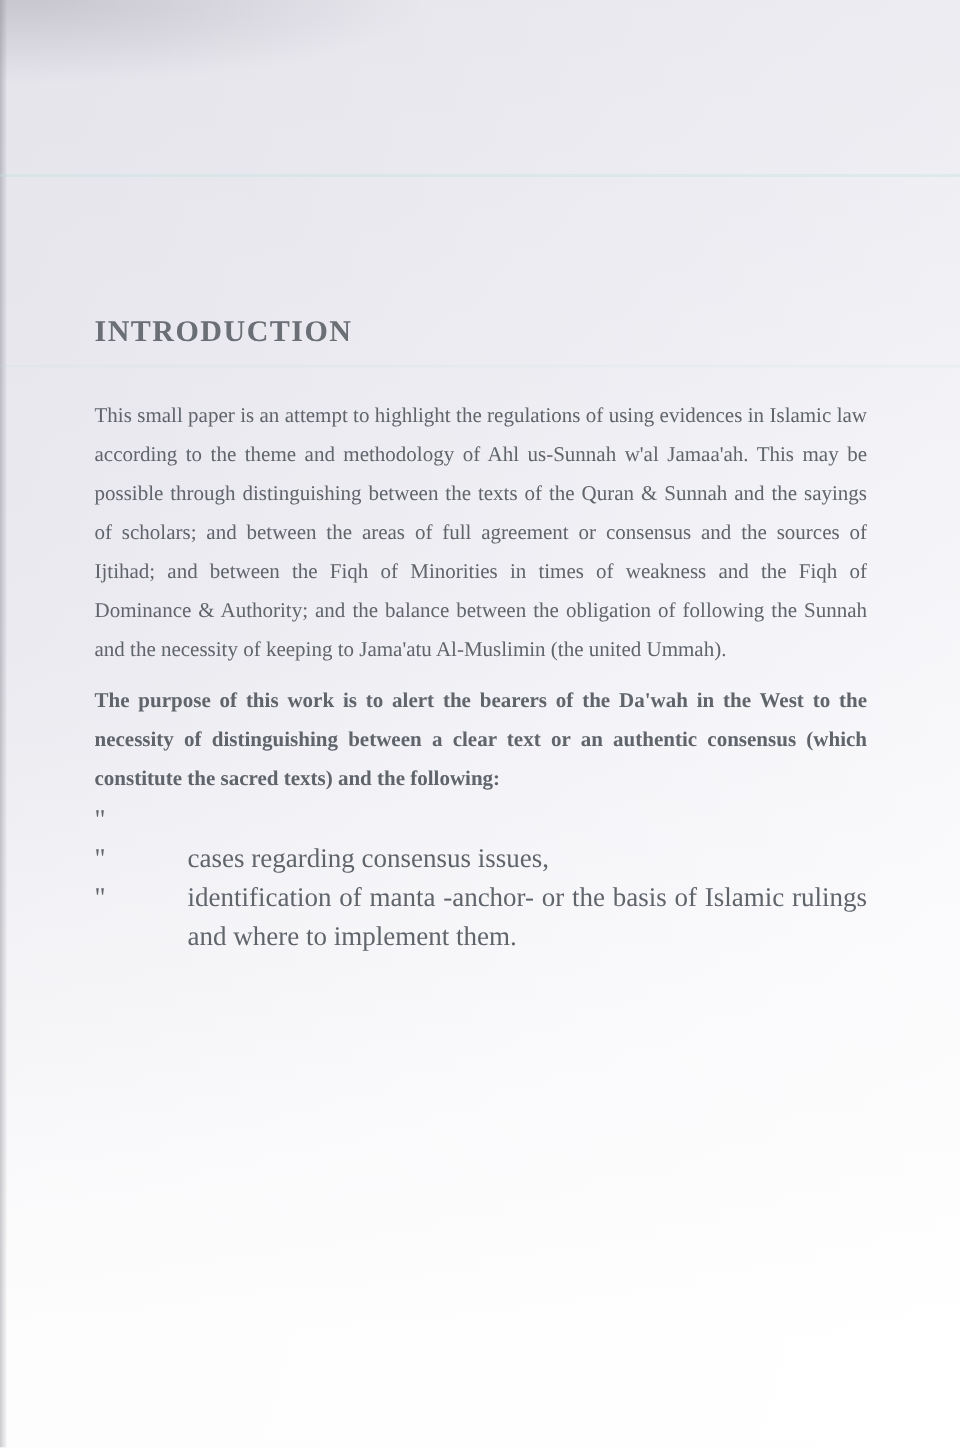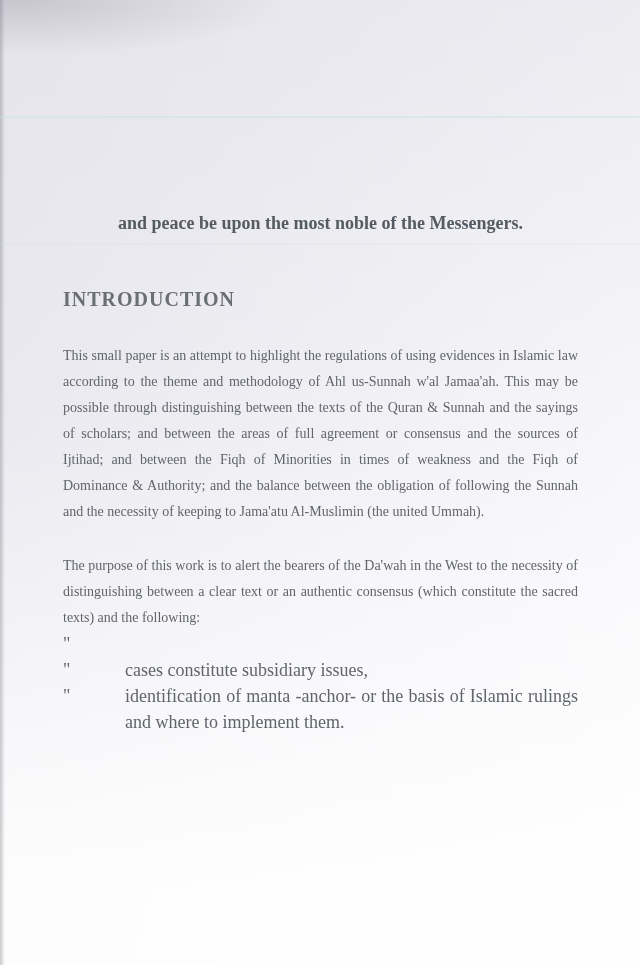--- a/index.html
+++ b/index.html
@@ -70,21 +70,21 @@
   }
 
   .body-text {
     font-size: 14px;
     line-height: 26px;
     text-align: justify;
     color: #60656c;
   }
 
   .para1 { margin-top: 32px; }
-  .para2 { margin-top: 28px; }
+  .para2 { margin-top: 8px; font-weight: bold; }
 
   .bullet-list { margin-top: 0; }
   .list-item {
     display: flex;
     font-size: 18px;
     line-height: 26px;
     color: #60656c;
   }
   .list-item .bullet {
     flex: 0 0 62px;
@@ -100,36 +100,35 @@
 <div class="scan-page">
 
   <div class="edge-left"></div>
   <div class="corner-smudge"></div>
   <div class="scanline l1"></div>
   <div class="scanline l2"></div>
 
   <div class="content">
 
     <p class="blessing">
-      <span>and peace be upon the most noble of the Messengers.</span>
     </p>
 
     <h1 class="heading">INTRODUCTION</h1>
 
     <p class="body-text para1">This small paper is an attempt to highlight the regulations of using evidences in Islamic law according to the theme and methodology of Ahl us-Sunnah w'al Jamaa'ah. This may be possible through distinguishing between the texts of the Quran &amp; Sunnah and the sayings of scholars; and between the areas of full agreement or consensus and the sources of Ijtihad; and between the Fiqh of Minorities in times of weakness and the Fiqh of Dominance &amp; Authority; and the balance between the obligation of following the Sunnah and the necessity of keeping to Jama'atu Al-Muslimin (the united Ummah).</p>
 
     <p class="body-text para2">The purpose of this work is to alert the bearers of the Da'wah in the West to the necessity of distinguishing between a clear text or an authentic consensus (which constitute the sacred texts) and the following:</p>
 
     <div class="bullet-list">
       <div class="list-item">
         <span class="bullet">"</span>
       </div>
       <div class="list-item">
         <span class="bullet">"</span>
-        <span class="item-text">cases constitute subsidiary issues,</span>
+        <span class="item-text">cases regarding consensus issues,</span>
       </div>
       <div class="list-item">
         <span class="bullet">"</span>
         <span class="item-text">identification of manta -anchor- or the basis of Islamic rulings and where to implement them.</span>
       </div>
 
     </div>
 
   </div>
 </div>

